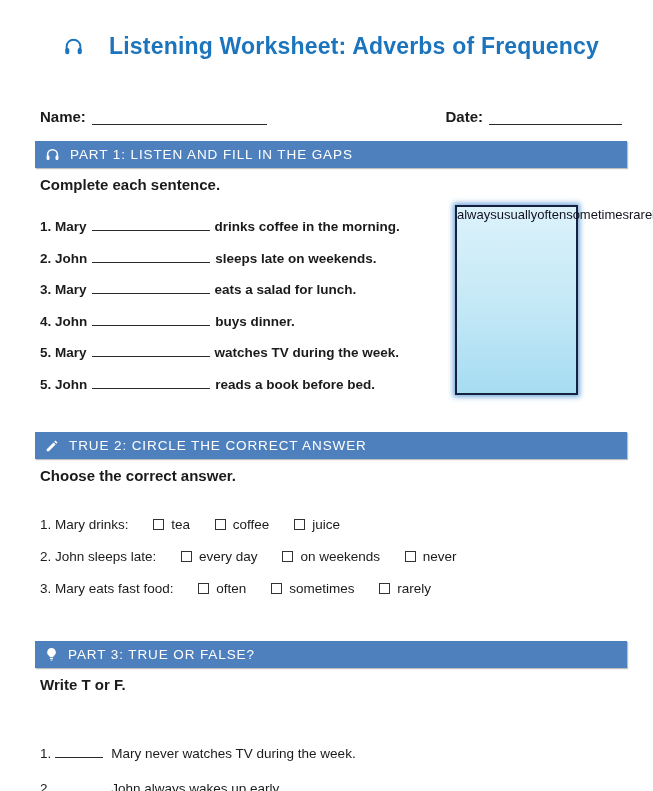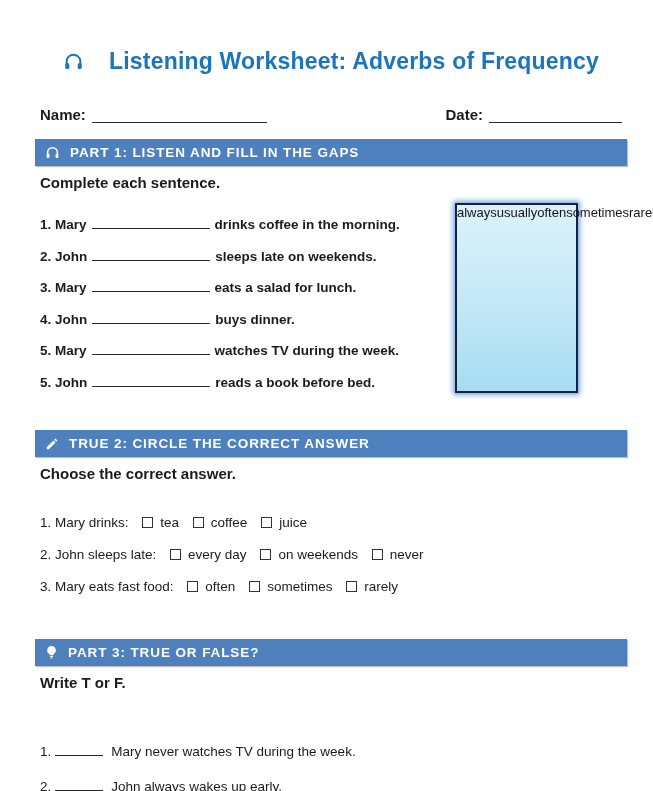--- a/index.html
+++ b/index.html
@@ -5,40 +5,40 @@
   html,body{margin:0;padding:0;}
   body{
     width:653px;height:791px;background:#ffffff;
     font-family:"Liberation Sans","DejaVu Sans",sans-serif;
     color:#1b1b1b;position:relative;overflow:hidden;
   }
   .wrapper{margin:0 26px 0 35px;}
 
   
   .title-row{
-    margin-top:48px;text-align:center;
+    margin-top:33px;text-align:center;
     color:#1b74bc;font-weight:bold;font-size:23px;letter-spacing:.2px;
     display:flex;align-items:center;justify-content:center;gap:25px;
   }
   .title-row .icon{display:inline-flex;color:#1b74bc;}
 
   
   .name-date{
     display:flex;justify-content:space-between;align-items:flex-end;
-    margin-top:31px;font-size:15px;font-weight:bold;padding:0 5px;
+    margin-top:48px;font-size:15px;font-weight:bold;padding:0 5px;
   }
   .field{display:flex;align-items:flex-end;gap:6px;}
   .blank{display:inline-block;border-bottom:1.5px solid #2a2a2a;height:14px;}
   .blank.name{width:175px;}
   .blank.date{width:133px;}
 
   
   .bar{
     margin-top:0;background:#4e80bd;color:#ffffff;
-    font-weight:bold;font-size:13.5px;letter-spacing:.9px;
+    font-weight:normal;font-size:13.5px;letter-spacing:.9px;
     padding:0 10px;height:27px;display:flex;align-items:center;gap:10px;
     box-shadow:1px 1px 1px rgba(0,0,0,.25);
   }
   .bar .icon{display:inline-flex;color:#ffffff;}
   .icon svg{display:block;}
 
   .instruction{margin:8px 0 0 5px;font-size:15px;font-weight:bold;}
 
   section.part1 .bar{margin-top:16px;}
   section.part2{margin-top:37px;}
@@ -56,21 +56,21 @@
     border:2px solid #16213e;
     box-shadow:0 0 5px 2px rgba(95,155,215,.85);
     display:flex;flex-direction:row;justify-content:space-evenly;
     text-align:center;font-size:13px;color:#12121f;
   }
   .word-box .word{line-height:15px;}
 
   
   .questions{padding:33px 0 0 5px;}
   .question{margin:0 0 16px 0;font-size:13.5px;line-height:16px;white-space:nowrap;}
-  .option{margin-left:10px;}
+  .option{margin-left:21px;}
   .checkbox{
     display:inline-block;width:9px;height:9px;border:1.5px solid #333;
     margin-right:7px;vertical-align:-1px;background:#fff;
   }
 
   
   .tf-items{padding:34px 0 0 5px;}
   .tf-item{margin:18px 0 16px 0;font-size:13.5px;line-height:16px;white-space:nowrap;}
   .tf-blank{display:inline-block;width:48px;border-bottom:1.2px solid #2a2a2a;height:12px;margin:0 8px 0 4px;}
 </style>

